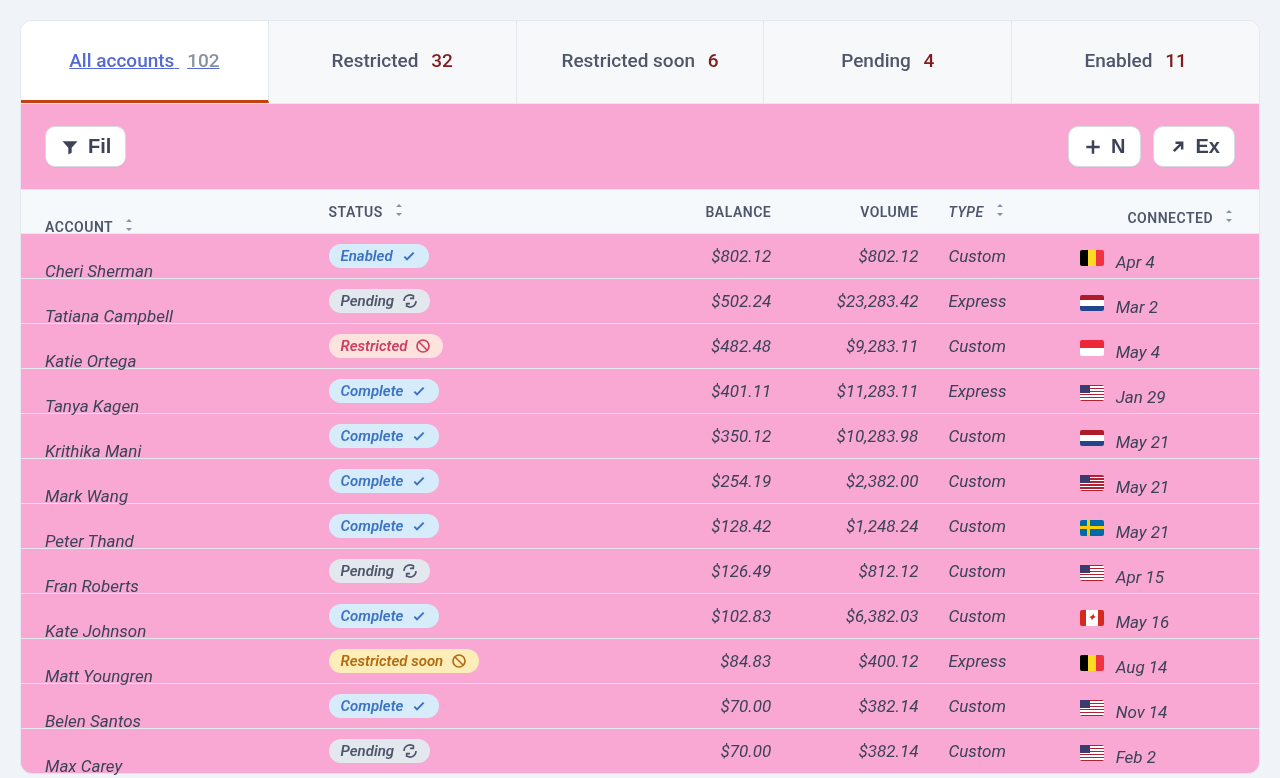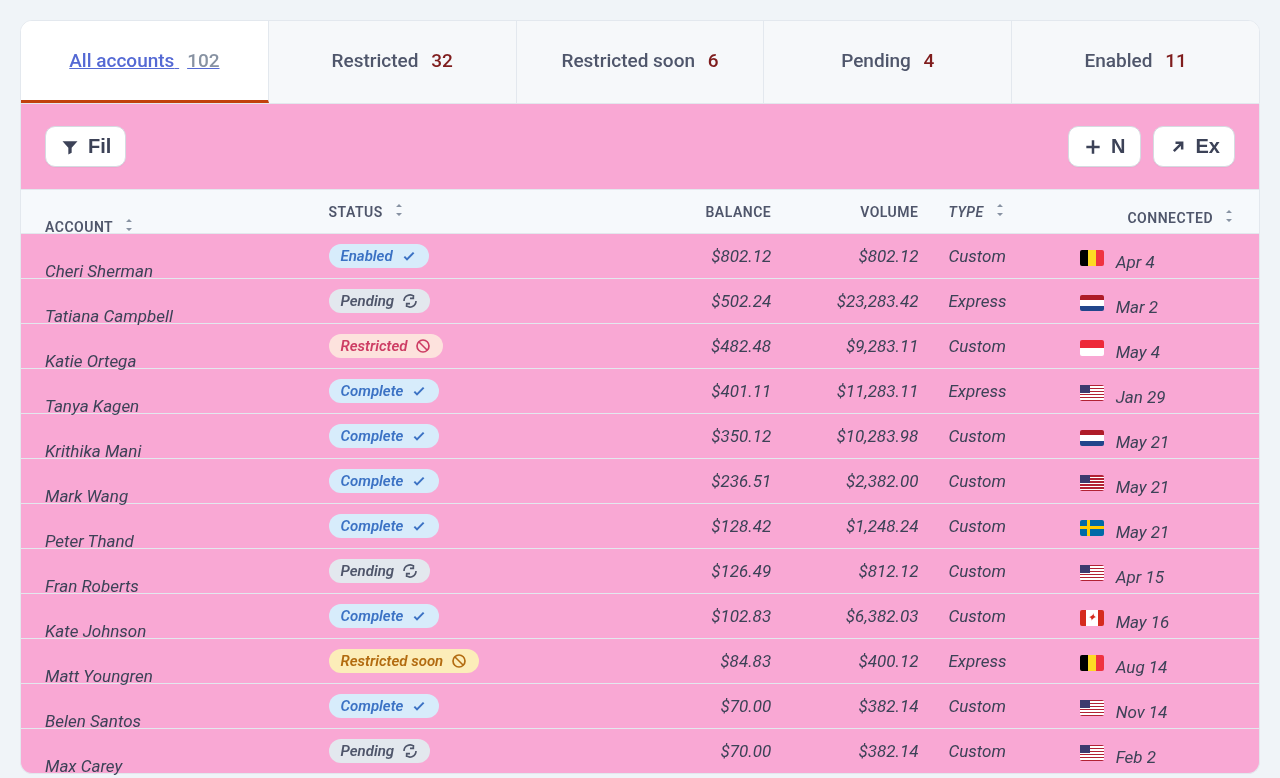--- a/index.html
+++ b/index.html
@@ -316,21 +316,21 @@
         <div class="col-connected">May 21</div>
       </div>
       <div class="row">
         <div class="col-account">Mark Wang</div>
         <div class="col-status"><span class="status-pill status-complete">
             <span>Complete</span>
             <svg class="pill-icon" viewBox="0 0 24 24" fill="none" stroke="currentColor" stroke-width="3">
               <path d="M5 13l4 4L19 7"></path>
             </svg>
           </span></div>
-        <div class="col-balance num">$236.51</div>
+        <div class="col-balance num">$254.19</div>
         <div class="col-volume num">$2,382.00</div>
         <div class="col-type">Custom</div>
         <div class="col-flag"><span class="flag flag-us"></span></div>
         <div class="col-connected">May 21</div>
       </div>
       <div class="row">
         <div class="col-account">Peter Thand</div>
         <div class="col-status"><span class="status-pill status-complete">
             <span>Complete</span>
             <svg class="pill-icon" viewBox="0 0 24 24" fill="none" stroke="currentColor" stroke-width="3">

